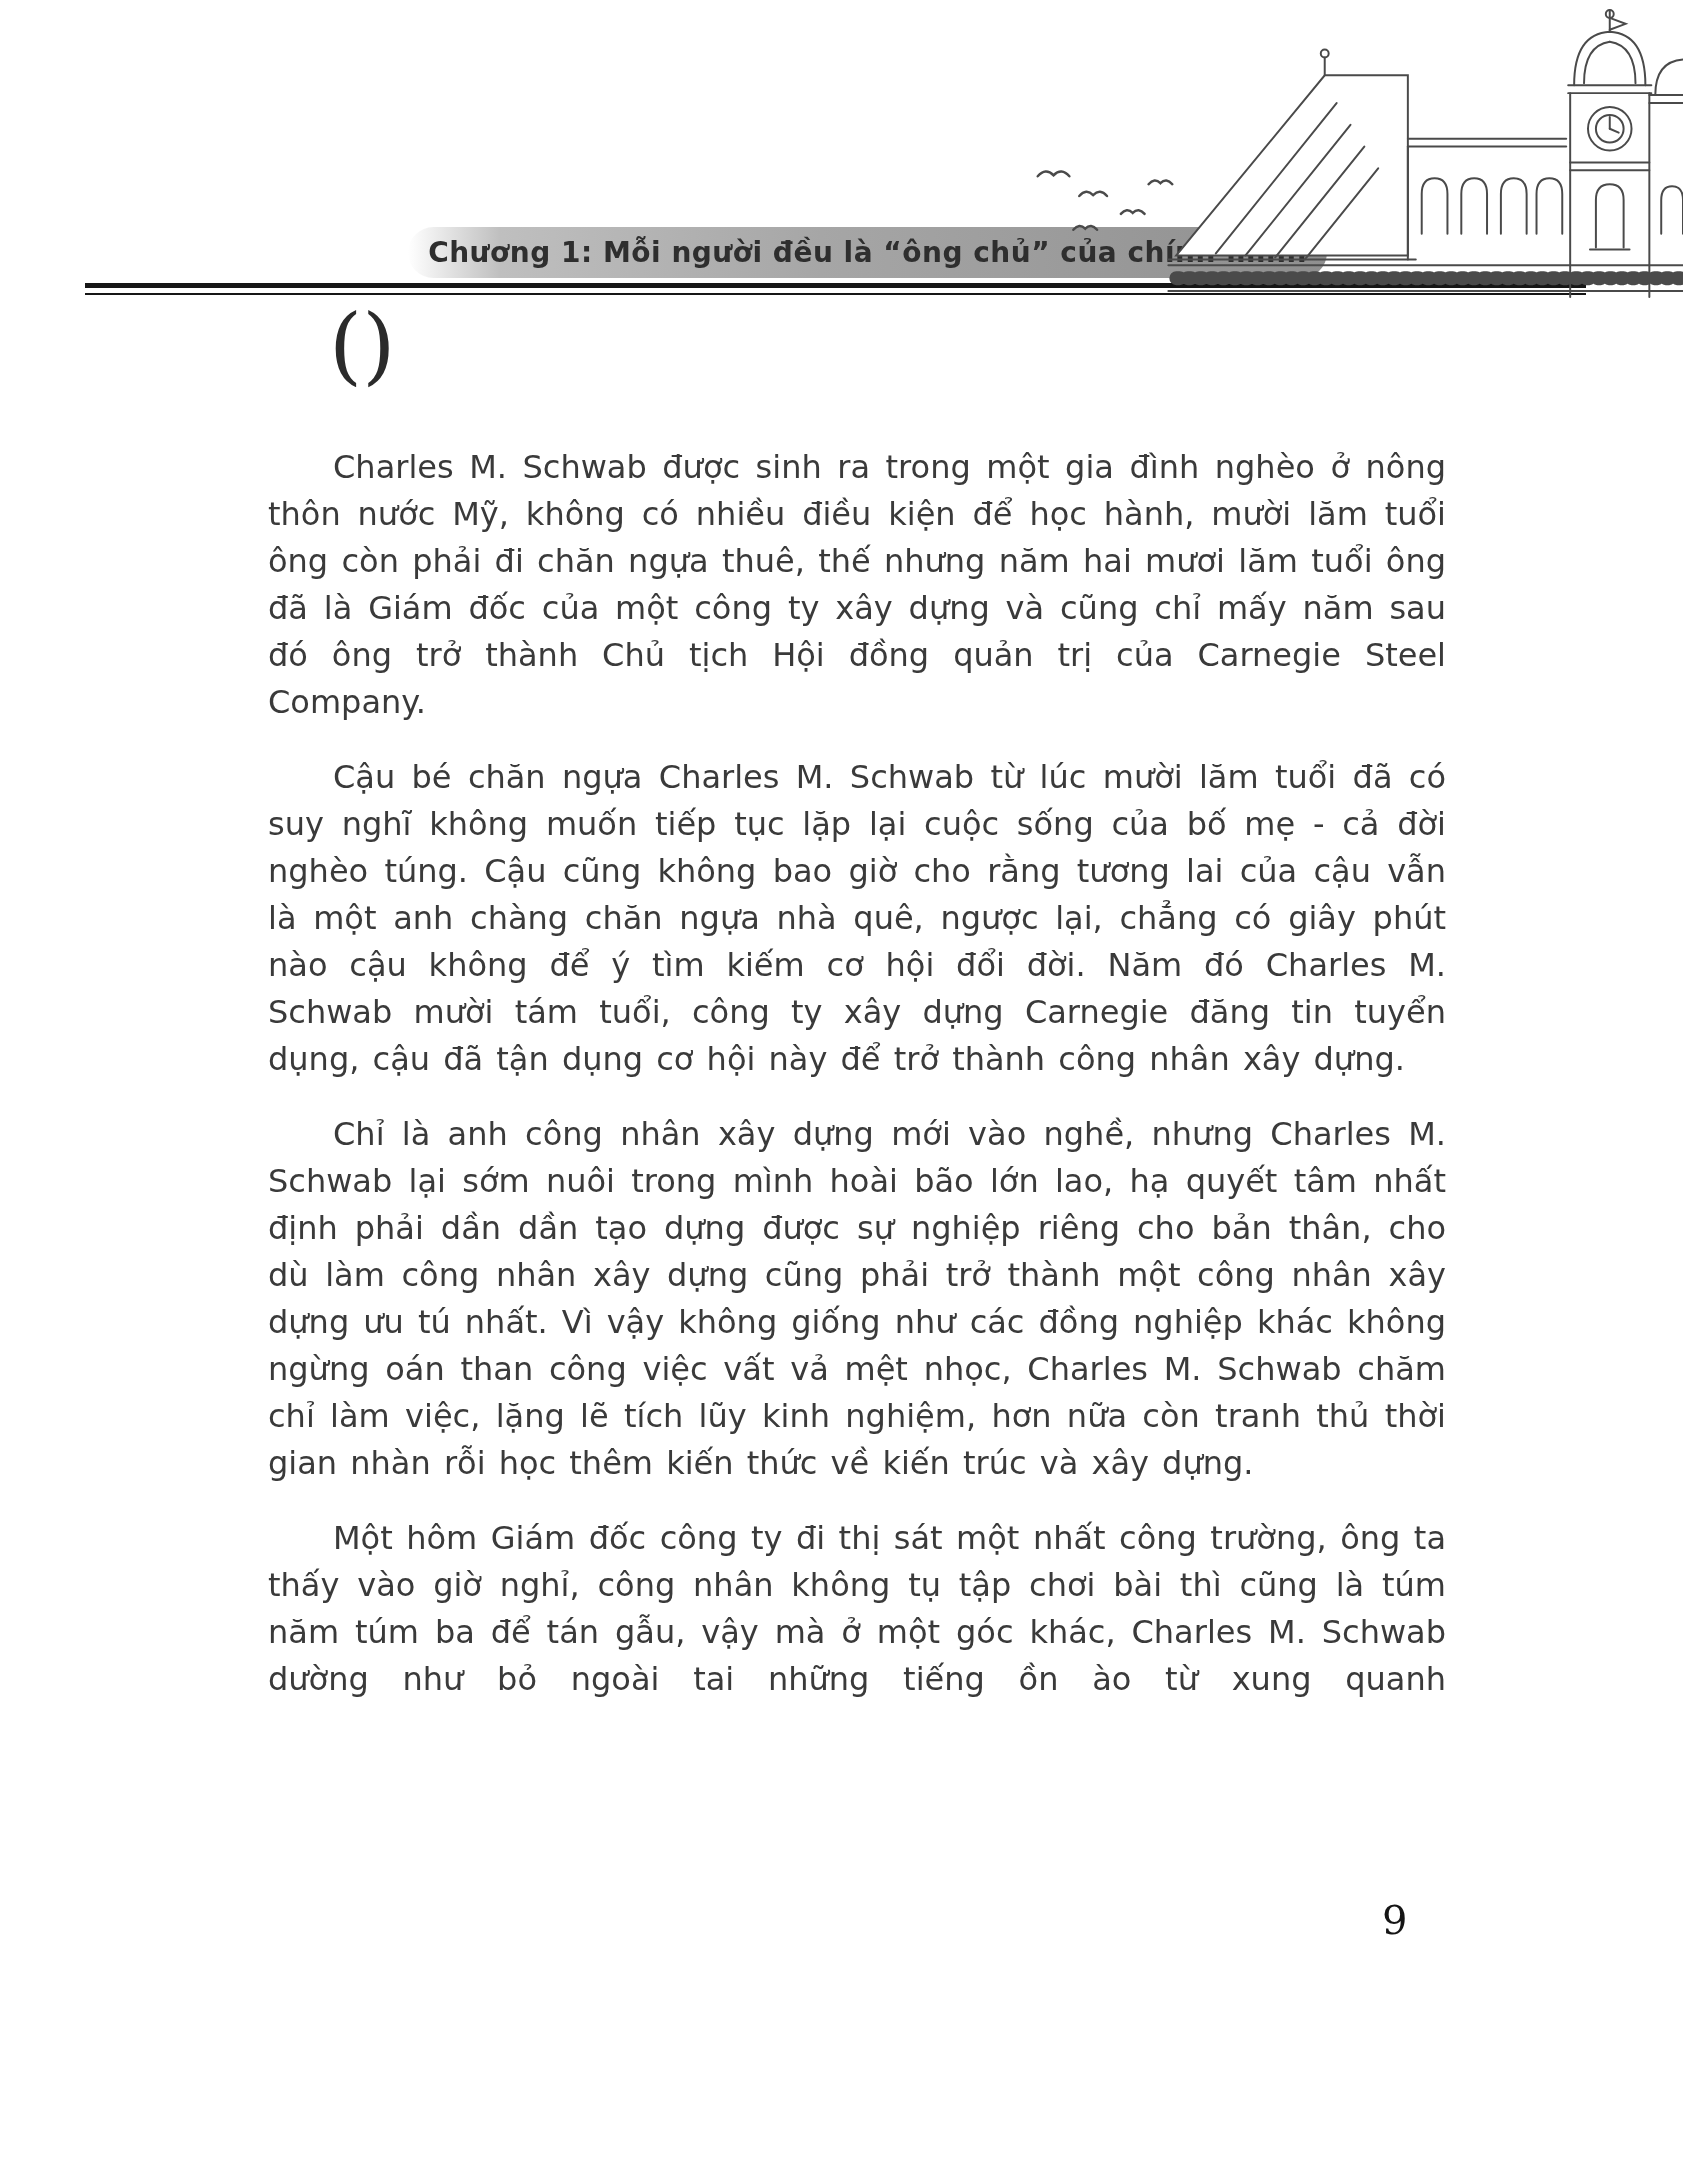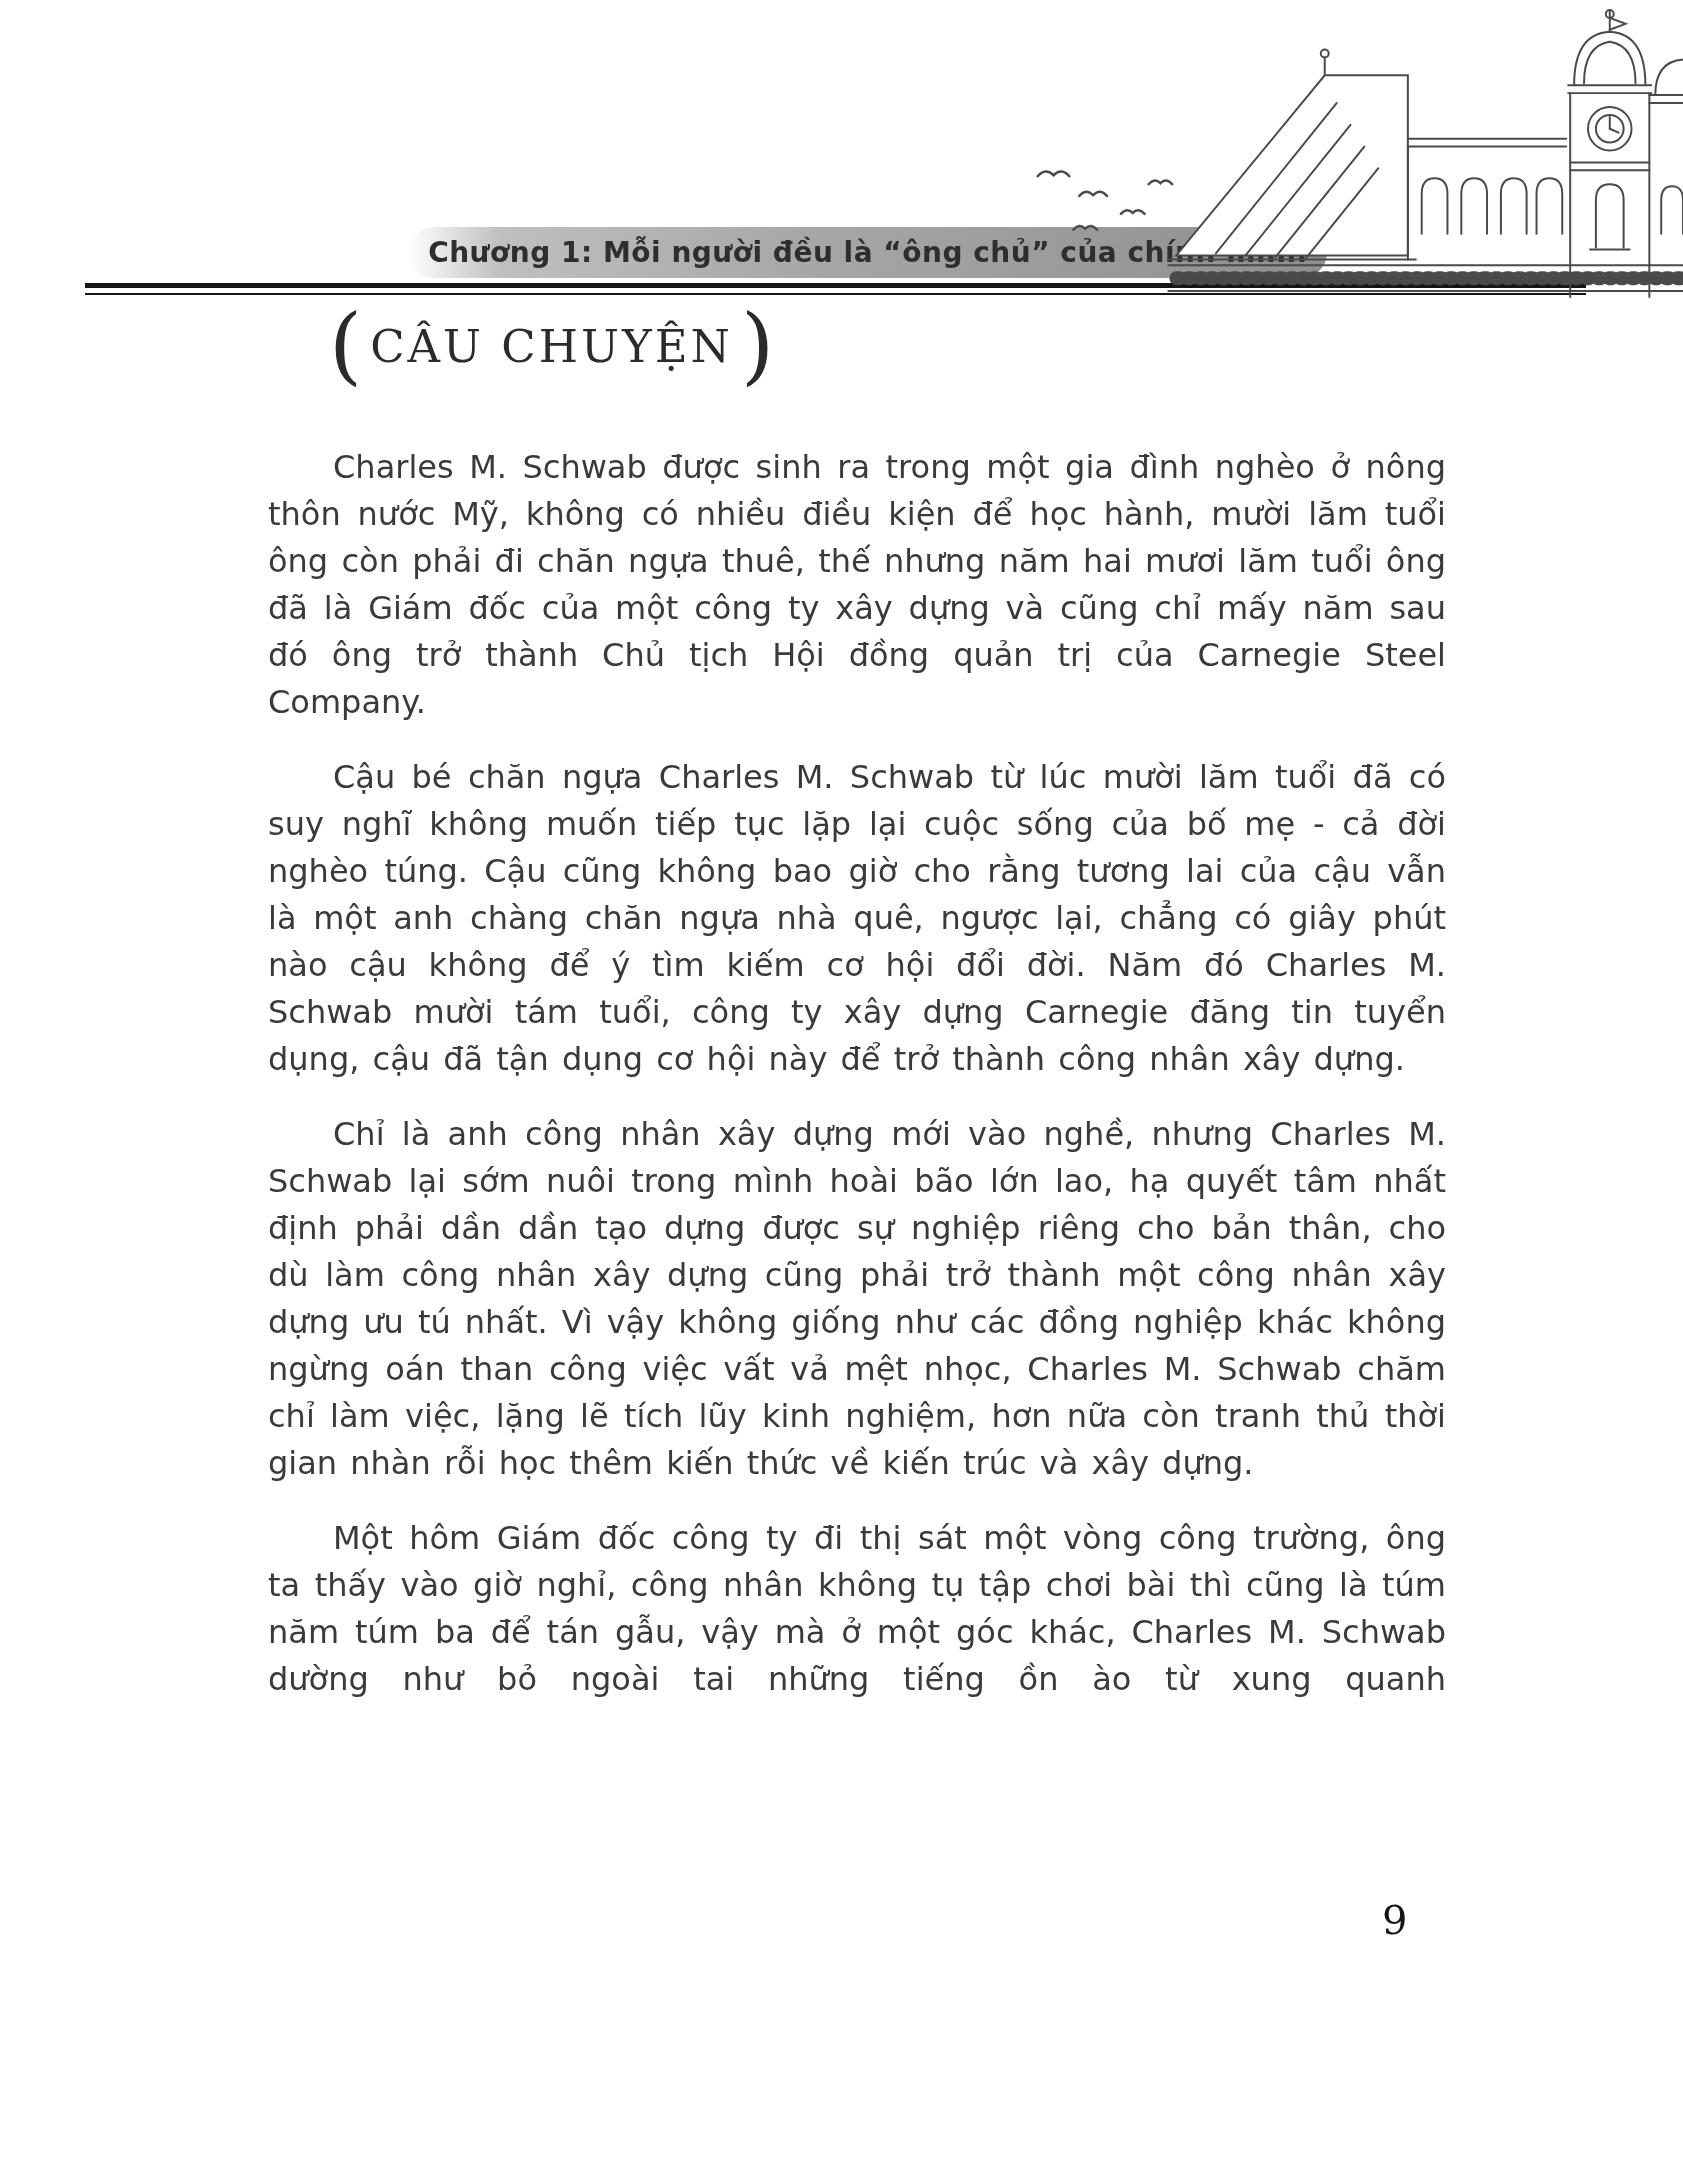--- a/index.html
+++ b/index.html
@@ -126,27 +126,26 @@
     <span class="chapter-title">Chương 1: Mỗi người đều là “ông chủ” của chính mình</span>
   </div>
 
   <div class="rules">
     <div class="rule-thick"></div>
     <div class="rule-thin"></div>
   </div>
 
   <div class="section-heading">
     <span class="paren">(</span>
-    <span class="heading-text">CÂU CHUYỆN</span>
     <span class="paren">)</span>
   </div>
 
   <main class="body-text">
     <p>Charles M. Schwab được sinh ra trong một gia đình nghèo ở nông thôn nước Mỹ, không có nhiều điều kiện để học hành, mười lăm tuổi ông còn phải đi chăn ngựa thuê, thế nhưng năm hai mươi lăm tuổi ông đã là Giám đốc của một công ty xây dựng và cũng chỉ mấy năm sau đó ông trở thành Chủ tịch Hội đồng quản trị của Carnegie Steel Company.</p>
     <p>Cậu bé chăn ngựa Charles M. Schwab từ lúc mười lăm tuổi đã có suy nghĩ không muốn tiếp tục lặp lại cuộc sống của bố mẹ - cả đời nghèo túng. Cậu cũng không bao giờ cho rằng tương lai của cậu vẫn là một anh chàng chăn ngựa nhà quê, ngược lại, chẳng có giây phút nào cậu không để ý tìm kiếm cơ hội đổi đời. Năm đó Charles M. Schwab mười tám tuổi, công ty xây dựng Carnegie đăng tin tuyển dụng, cậu đã tận dụng cơ hội này để trở thành công nhân xây dựng.</p>
     <p>Chỉ là anh công nhân xây dựng mới vào nghề, nhưng Charles M. Schwab lại sớm nuôi trong mình hoài bão lớn lao, hạ quyết tâm nhất định phải dần dần tạo dựng được sự nghiệp riêng cho bản thân, cho dù làm công nhân xây dựng cũng phải trở thành một công nhân xây dựng ưu tú nhất. Vì vậy không giống như các đồng nghiệp khác không ngừng oán than công việc vất vả mệt nhọc, Charles M. Schwab chăm chỉ làm việc, lặng lẽ tích lũy kinh nghiệm, hơn nữa còn tranh thủ thời gian nhàn rỗi học thêm kiến thức về kiến trúc và xây dựng.</p>
-    <p class="continued">Một hôm Giám đốc công ty đi thị sát một vòng công trường, ông ta thấy vào giờ nghỉ, công nhân không tụ tập chơi bài thì cũng là túm năm túm ba để tán gẫu, vậy mà ở một góc khác, Charles M. Schwab dường như bỏ ngoài tai những tiếng ồn ào từ xung quanh</p>
+    <p class="continued">Một hôm Giám đốc công ty đi thị sát một nhất công trường, ông ta thấy vào giờ nghỉ, công nhân không tụ tập chơi bài thì cũng là túm năm túm ba để tán gẫu, vậy mà ở một góc khác, Charles M. Schwab dường như bỏ ngoài tai những tiếng ồn ào từ xung quanh</p>
   </main>
 
   <div class="page-number">9</div>
 
 </div>
 
 
 </body></html>

